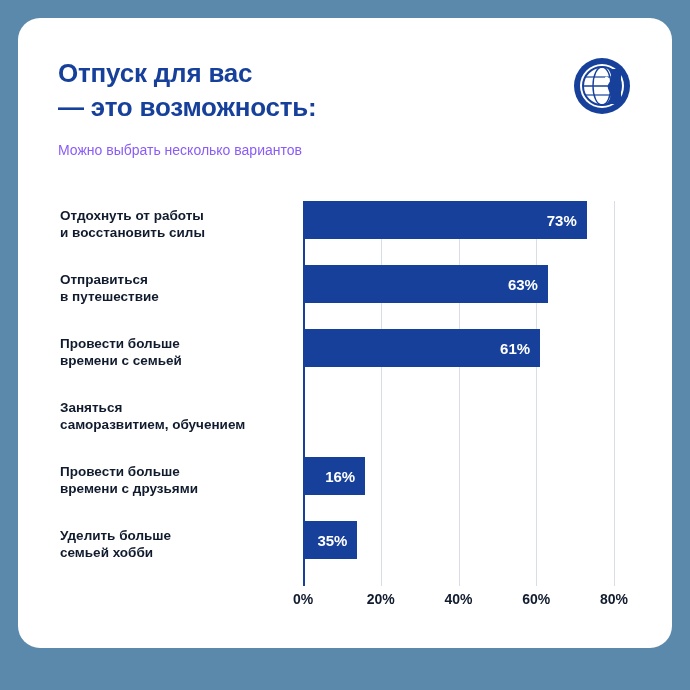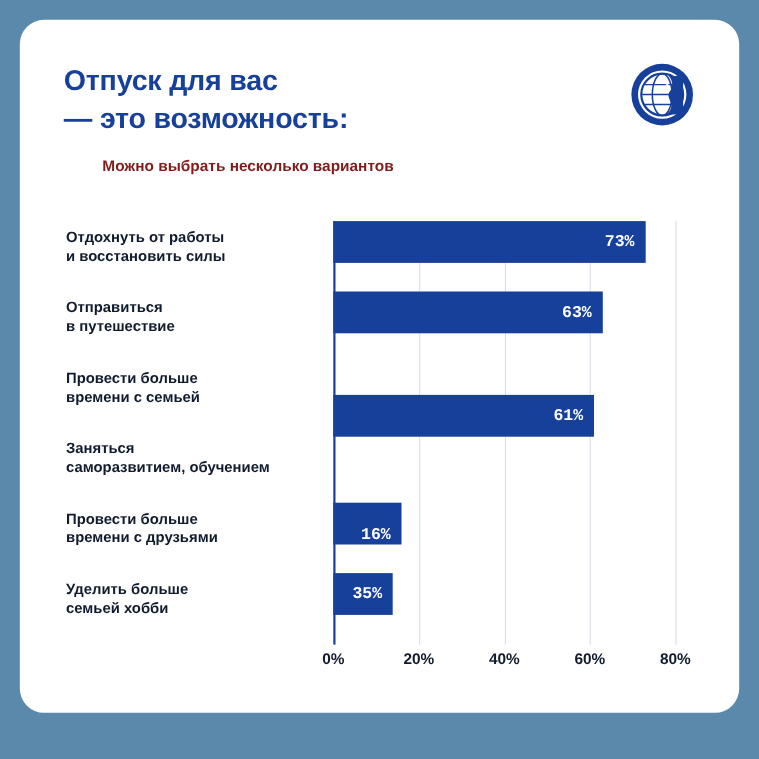--- a/index.html
+++ b/index.html
@@ -32,25 +32,24 @@
   .title {
     color: #17409b;
     font-size: 26px;
     font-weight: bold;
     line-height: 34px;
     letter-spacing: -0.2px;
     margin: 0;
     white-space: pre-line;
   }
   .subtitle {
-    color: #7f1d1d;
+    color: #8b5cf6;
     font-size: 14px;
-    font-weight: bold;
+    font-weight: normal;
     margin-top: 18px;
-    margin-left: 35px;
   }
   .logo {
     position: absolute;
     right: 42px;
     top: 40px;
     width: 56px;
     height: 56px;
     border-radius: 50%;
     background: #17409b;
     display: flex;
@@ -102,21 +101,20 @@
     align-items: center;
   }
   .bar {
     height: 38px;
     background: #17409b;
     display: flex;
     align-items: center;
     justify-content: flex-end;
     box-sizing: border-box;
     padding-right: 10px;
-    font-family: Liberation Mono, monospace;
   }
   .bar .val {
     color: #ffffff;
     font-size: 15px;
     font-weight: bold;
   }
   .cat-label {
     position: absolute;
     right: 0;
     width: 230px;
@@ -203,26 +201,26 @@
           <div class="bar" style="width:91.25%;">
             <span class="val">73%</span>
           </div>
         </div>
         <div class="row" style="top:64px;">
           <div class="bar" style="width:78.75%;">
             <span class="val">63%</span>
           </div>
         </div>
         <div class="row" style="top:128px;">
-          <div class="bar" style="width:76.25%;margin-top:30px;">
+          <div class="bar" style="width:76.25%;">
             <span class="val">61%</span>
           </div>
         </div>
         <div class="row" style="top:256px;">
-          <div class="bar" style="width:20%;align-items:flex-end;">
+          <div class="bar" style="width:20%;">
             <span class="val">16%</span>
           </div>
         </div>
         <div class="row" style="top:320px;">
           <div class="bar" style="width:17.5%;">
             <span class="val">35%</span>
           </div>
         </div>
       </div>
     </div>

